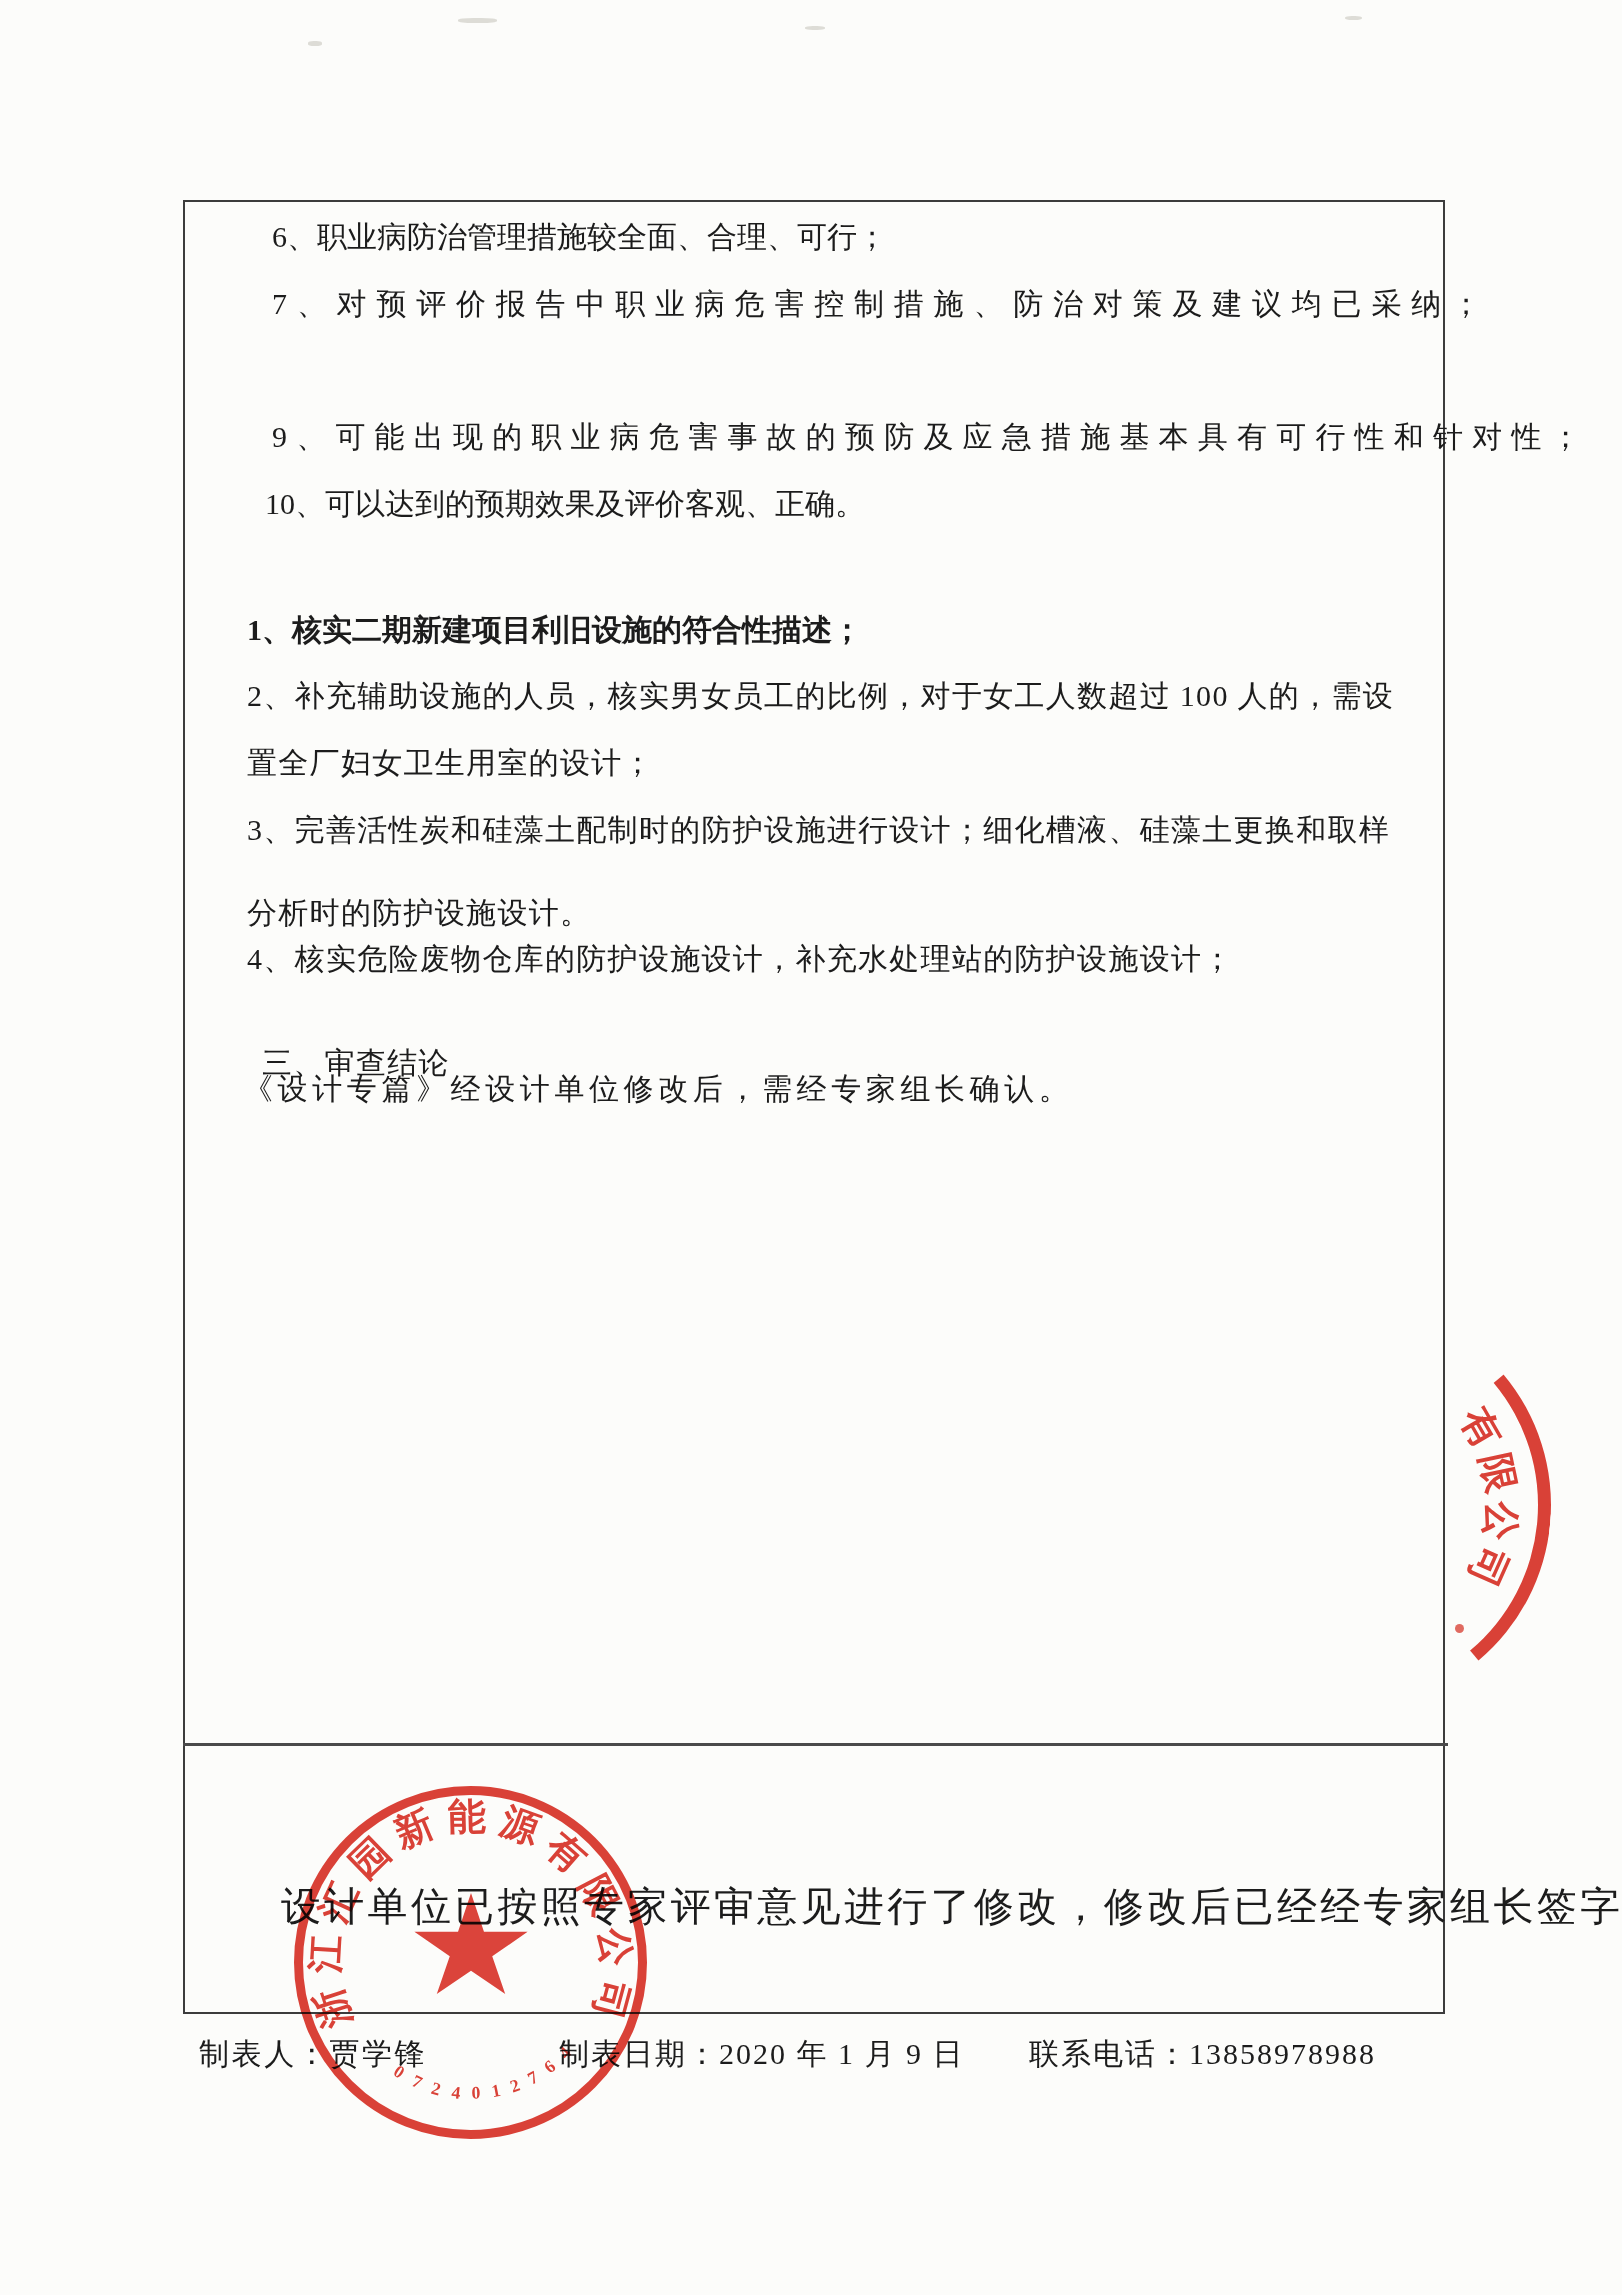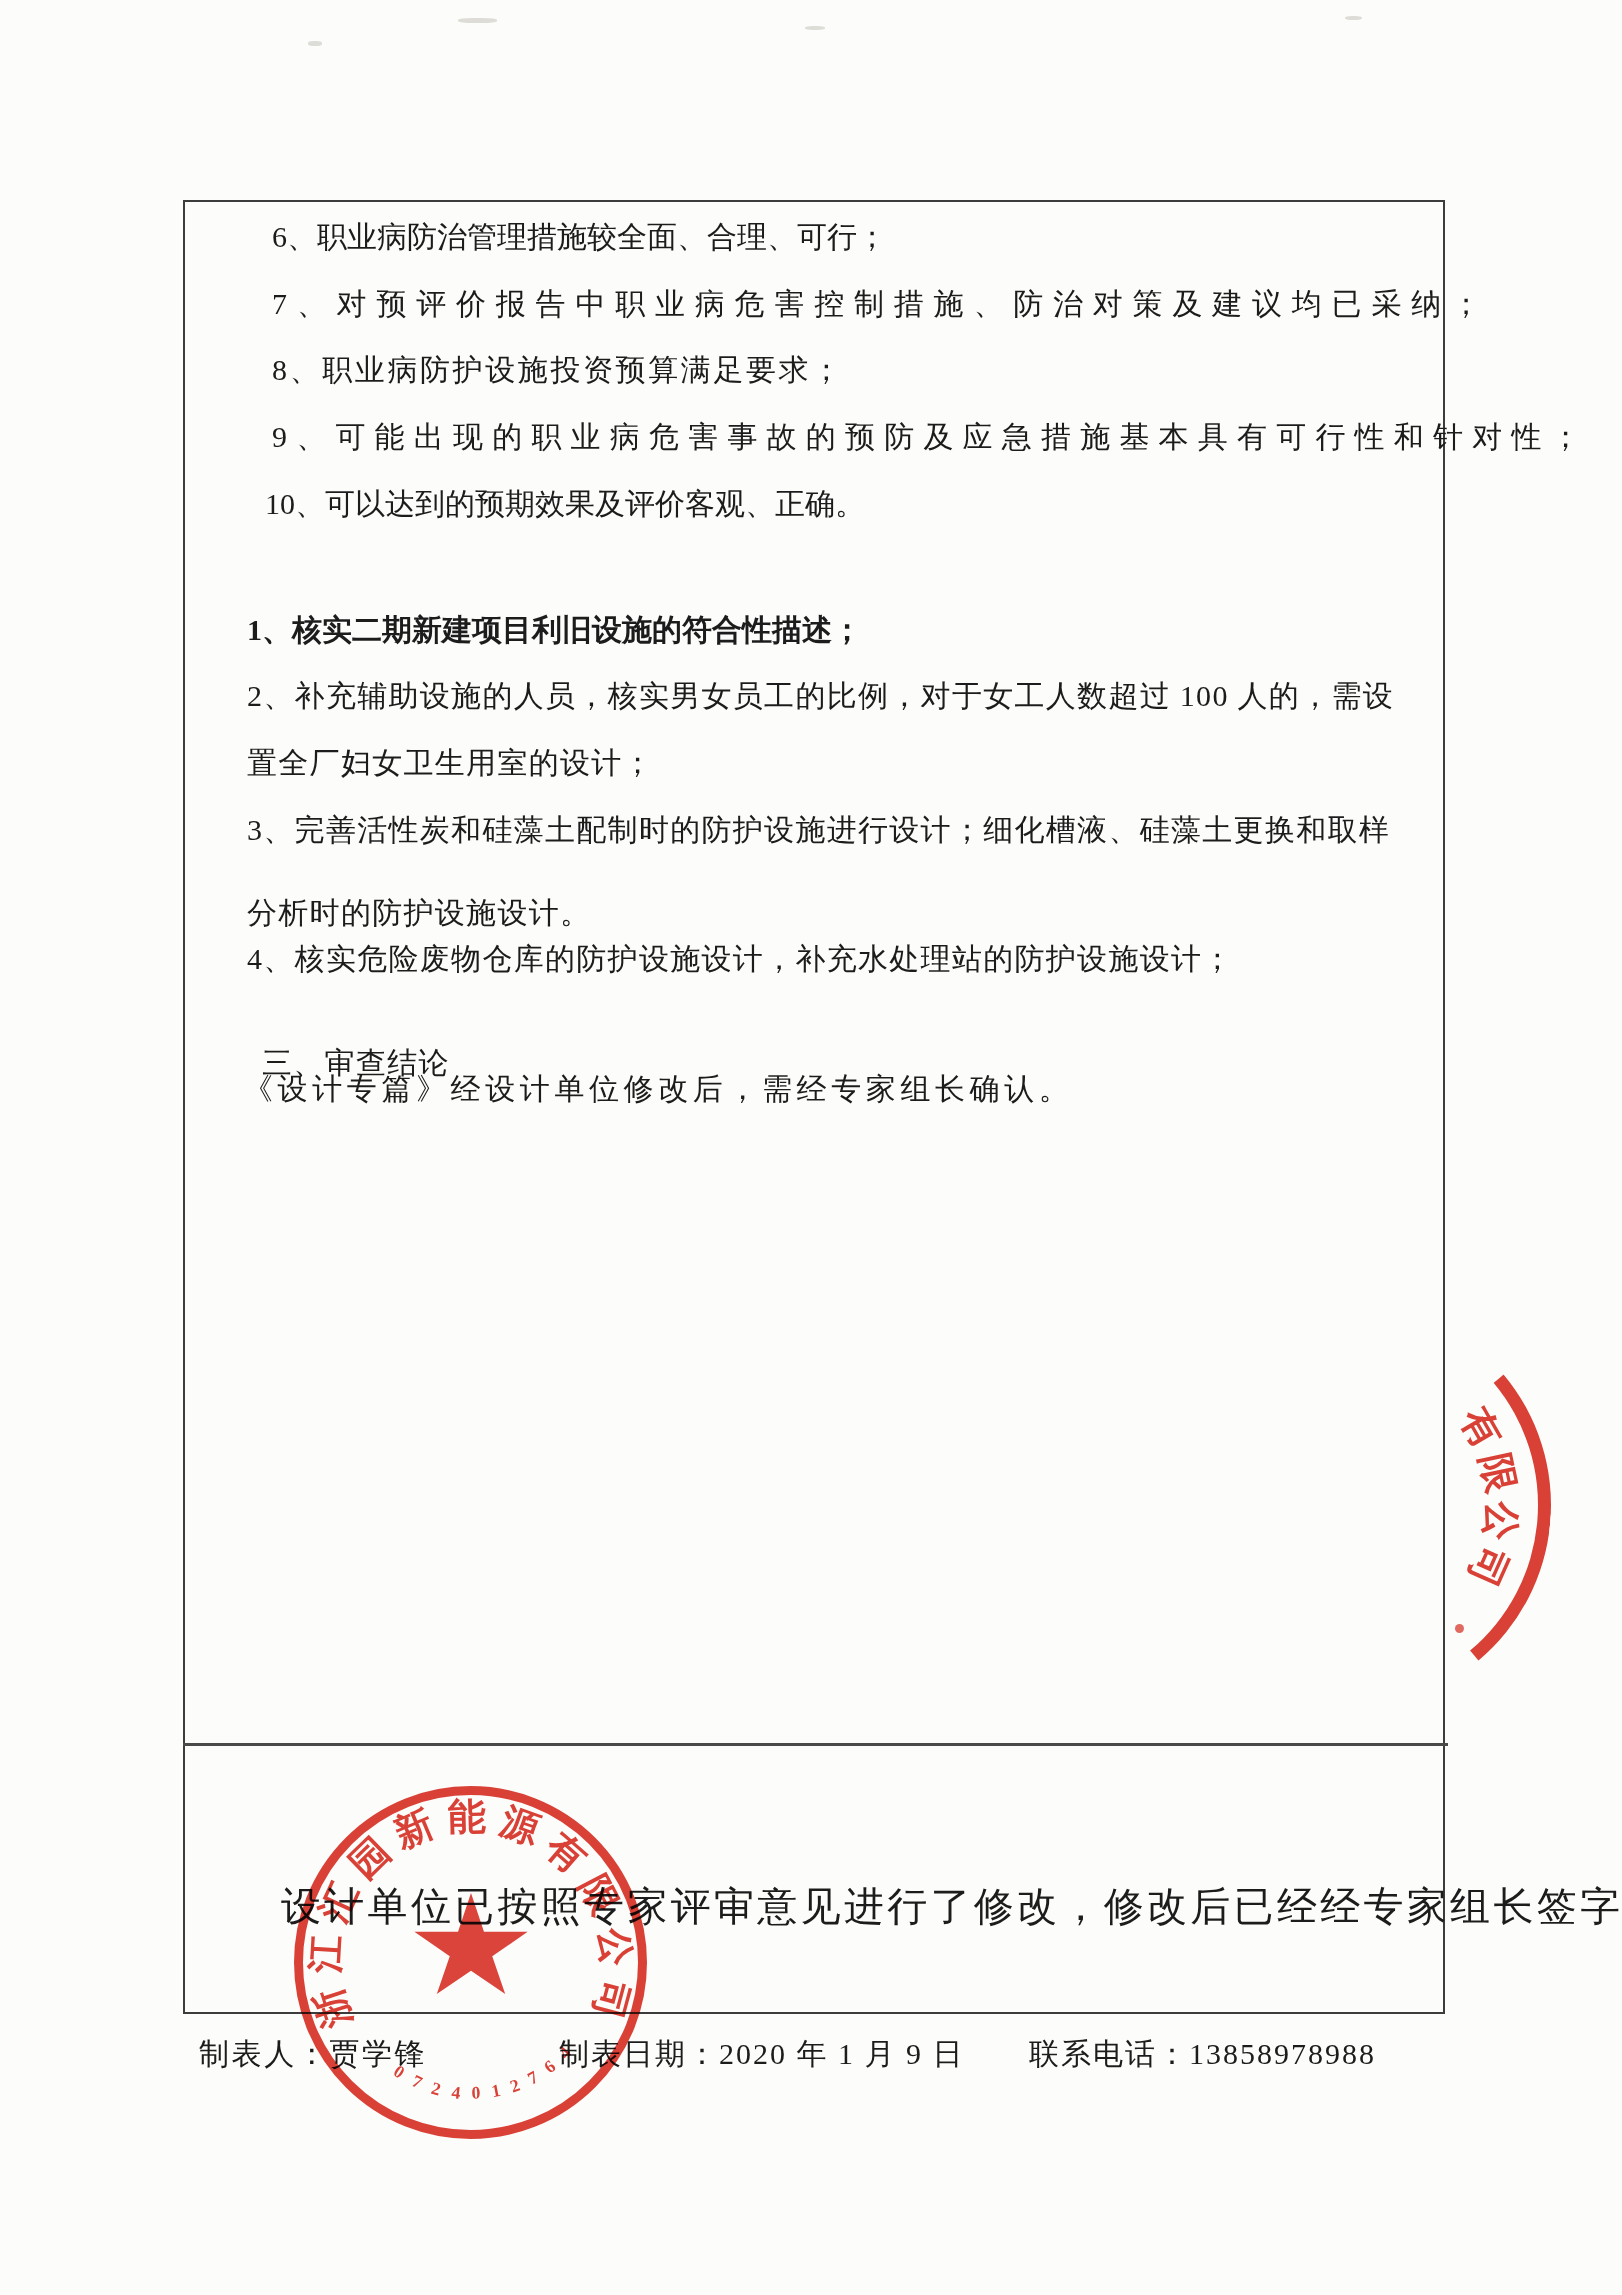--- a/index.html
+++ b/index.html
@@ -82,21 +82,20 @@
   <div class="paper-speck" style="left:458px;top:18.3px;width:39px;height:5.2px;"></div>
   <div class="paper-speck" style="left:308px;top:41px;width:14.4px;height:4.6px;"></div>
   <div class="paper-speck" style="left:805px;top:26px;width:19.6px;height:3.9px;"></div>
   <div class="paper-speck" style="left:1345px;top:15.7px;width:17px;height:4.6px;"></div>
 
   <div class="main-box"></div>
   <div class="section-divider"></div>
 
   <div class="doc-line" style="left:272px;top:216px;letter-spacing:0px;">6、职业病防治管理措施较全面、合理、可行；</div>
   <div class="doc-line" style="left:272px;top:283px;letter-spacing:9.8px;">7、对预评价报告中职业病危害控制措施、防治对策及建议均已采纳；</div>
-  <div class="doc-line" style="left:272px;top:349px;letter-spacing:2.6px;">8、职业病防护设施投资预算满足要求；</div>
   <div class="doc-line" style="left:272px;top:416px;letter-spacing:9.2px;">9、可能出现的职业病危害事故的预防及应急措施基本具有可行性和针对性；</div>
   <div class="doc-line" style="left:265px;top:483px;letter-spacing:0px;">10、可以达到的预期效果及评价客观、正确。</div>
   <div class="doc-line" style="left:247px;top:609px;letter-spacing:0px;font-weight:bold;">1、核实二期新建项目利旧设施的符合性描述；</div>
   <div class="doc-line" style="left:247px;top:675px;letter-spacing:1.3px;">2、补充辅助设施的人员，核实男女员工的比例，对于女工人数超过 100 人的，需设</div>
   <div class="doc-line" style="left:247px;top:742px;letter-spacing:1.3px;">置全厂妇女卫生用室的设计；</div>
   <div class="doc-line" style="left:247px;top:809px;letter-spacing:1.3px;">3、完善活性炭和硅藻土配制时的防护设施进行设计；细化槽液、硅藻土更换和取样</div>
   <div class="doc-line" style="left:247px;top:872px;letter-spacing:1.3px;margin-top:20px;">分析时的防护设施设计。</div>
   <div class="doc-line" style="left:247px;top:938px;letter-spacing:1.3px;">4、核实危险废物仓库的防护设施设计，补充水处理站的防护设施设计；</div>
   <div class="doc-line" style="left:262px;top:1042px;letter-spacing:1.3px;">三、审查结论</div>
   <div class="doc-line" style="left:243px;top:1068px;letter-spacing:4.6px;">《设计专篇》经设计单位修改后，需经专家组长确认。</div>

